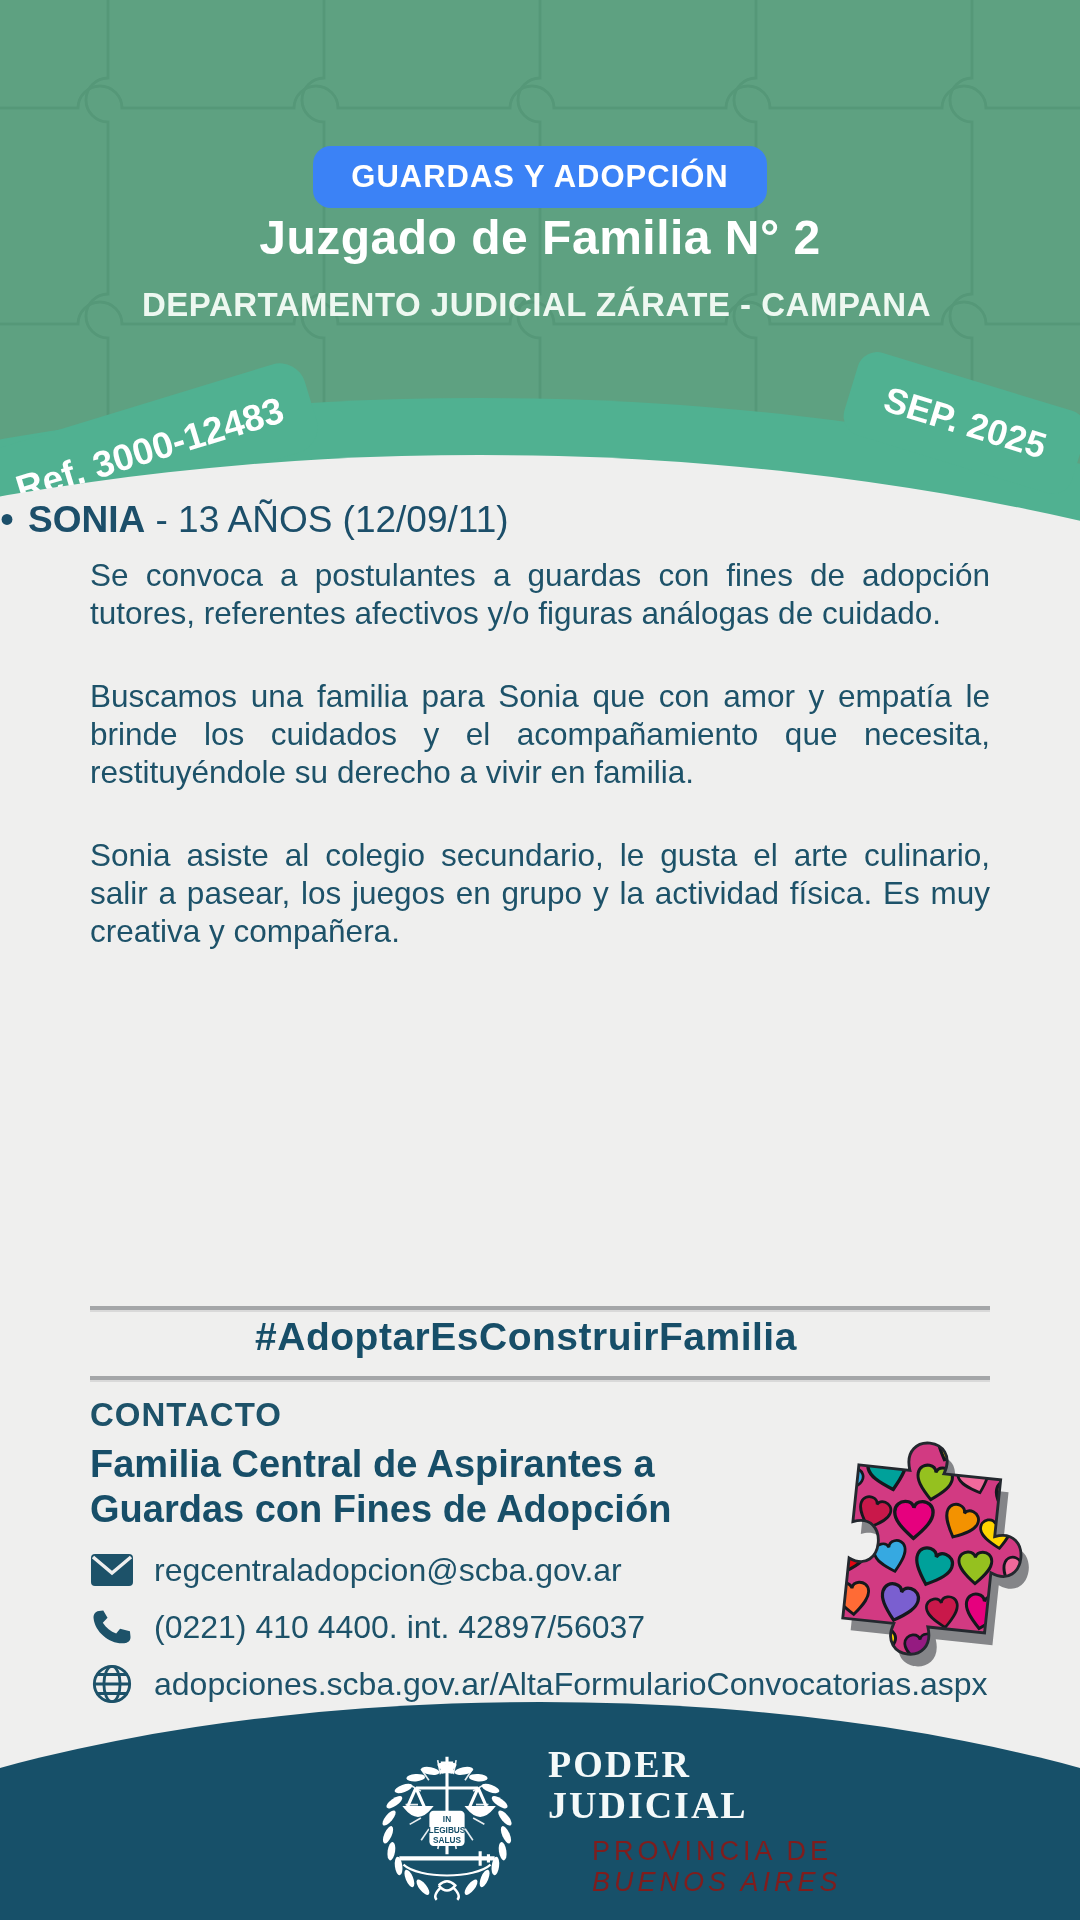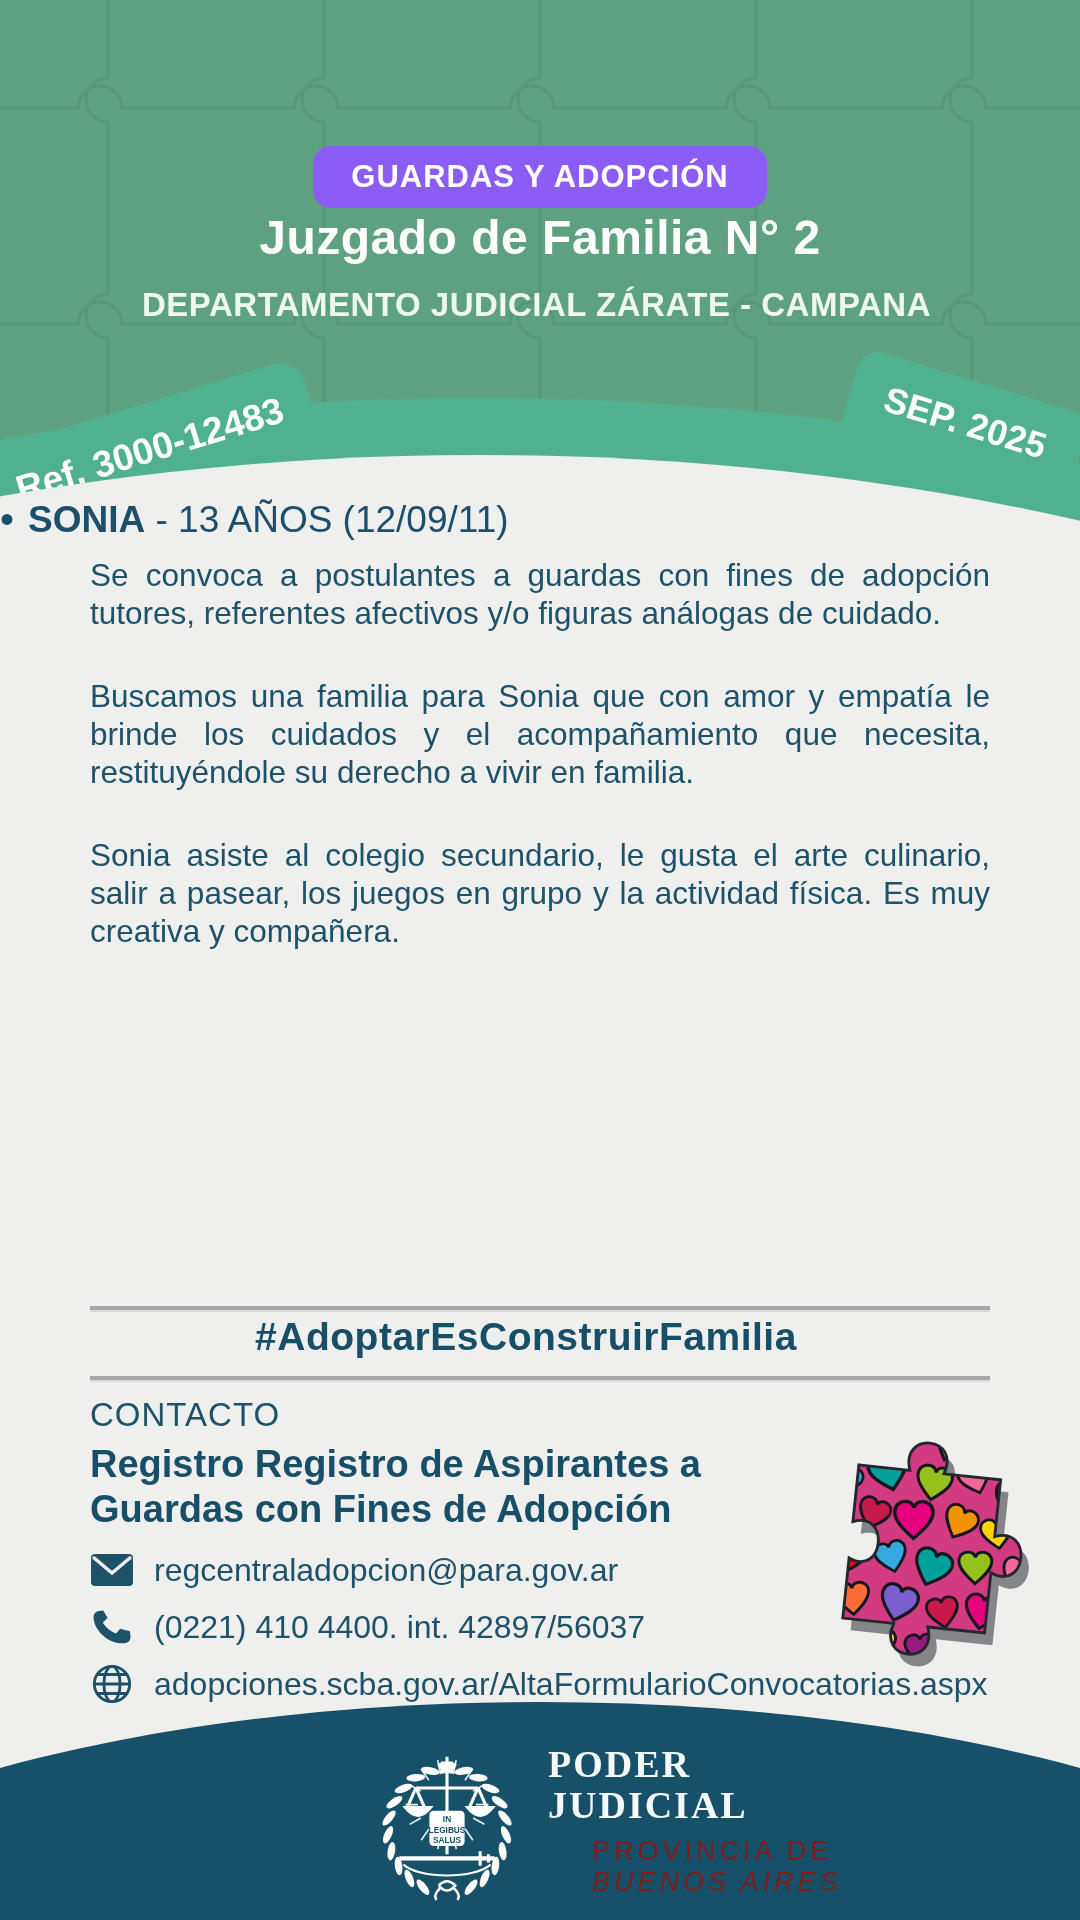--- a/index.html
+++ b/index.html
@@ -12,41 +12,41 @@
             background:#50b191;z-index:2;}
   .ribbon{position:absolute;z-index:2;background:#50b191;color:#fff;display:flex;align-items:center;
           justify-content:center;font-weight:600;}
   .ref-ribbon{left:-18px;top:404px;width:336px;height:92px;border-radius:26px;
               transform:rotate(-17deg);font-size:37px;}
   .date-ribbon{left:846px;top:380px;width:238px;height:86px;border-radius:20px;
                transform:rotate(17deg);font-size:36px;}
   .arc-white{position:absolute;left:-1120px;top:455px;width:3200px;height:1800px;border-radius:50%;
              background:#efefee;z-index:3;}
   .top-badge{position:absolute;top:146px;left:0;width:1080px;text-align:center;z-index:4;}
-  .top-badge span{display:inline-block;background:#8b5cf6;color:#fff;font-size:31px;letter-spacing:1px;
+  .top-badge span{display:inline-block;background:#3b82f6;color:#fff;font-size:31px;letter-spacing:1px;
                   padding:13px 38px;border-radius:18px;font-weight:600;}
   .main-title{position:absolute;top:210px;left:0;width:1080px;text-align:center;color:#fff;
               font-size:48px;font-weight:bold;z-index:4;letter-spacing:0.5px;}
   .sub-title{position:absolute;top:286px;left:0;width:1073px;text-align:center;color:#eef8f1;
              font-size:33px;font-weight:600;z-index:4;letter-spacing:0.5px;}
   
   .child-line{position:absolute;top:496px;left:0;width:1080px;color:#1c4f6a;
               font-size:37px;z-index:4;}
   .child-line .bullet{font-size:40px;margin-right:14px;position:relative;top:1px;}
   .child-line b{font-weight:bold;}
   .body-text{position:absolute;top:556px;left:90px;width:900px;color:#1d5269;font-size:31.5px;
              line-height:38px;text-align:justify;z-index:4;}
   .body-text p{margin:0 0 45px 0;}
   .rule{position:absolute;left:90px;width:900px;height:4px;background:#a4a6a8;z-index:4;
         border-bottom:2px solid #d9d9d9;}
   .hashtag{position:absolute;top:1315px;left:0;width:1052px;text-align:center;color:#174e68;
            font-size:39px;font-weight:bold;z-index:4;letter-spacing:0.5px;}
   
   .contact{position:absolute;top:1396px;left:90px;width:720px;z-index:4;color:#1d5269;}
-  .contact-heading{font-size:33px;letter-spacing:1px;font-weight:400;}
+  .contact-heading{font-size:33px;letter-spacing:1px;font-weight:700;}
   .contact-org{font-size:38px;font-weight:bold;color:#174e68;line-height:45px;margin-top:8px;}
   .contact-rows{margin-top:16px;}
   .c-row{display:flex;align-items:center;gap:20px;margin-bottom:13px;font-size:32px;}
   .c-row .icn{flex:0 0 44px;height:44px;display:flex;align-items:center;justify-content:center;}
   .hearts-puzzle{position:absolute;left:788px;top:1392px;width:268px;height:286px;z-index:4;}
   
   .footer-ellipse{position:absolute;left:-360px;top:1702px;width:1800px;height:660px;border-radius:50%;
                   background:#175069;z-index:5;}
   .footer-logo{position:absolute;left:372px;top:1732px;width:150px;height:172px;z-index:6;}
   .footer-text{position:absolute;left:548px;top:1744px;z-index:6;color:#f4f9f9;}
@@ -98,32 +98,32 @@
     <p>Sonia asiste al colegio secundario, le gusta el arte culinario, salir a pasear, los juegos en grupo y la actividad física. Es muy creativa y compañera.</p>
   </div>
 
   <div class="rule" style="top:1306px;"></div>
   <div class="hashtag">#AdoptarEsConstruirFamilia</div>
   <div class="rule" style="top:1376px;"></div>
 
   <div class="contact">
     <div class="contact-heading">CONTACTO</div>
     <div class="contact-org">
-      <div>Registro Registro de Aspirantes a</div>
+      <div>Familia Central de Aspirantes a</div>
       <div>Guardas con Fines de Adopción</div>
     </div>
     <div class="contact-rows">
       <div class="c-row">
         <span class="icn">
           <svg width="44" height="36" viewBox="0 0 44 36">
               <rect x="1" y="2" width="42" height="32" rx="4" fill="#1d5269"></rect>
               <path d="M3,5 L22,21 L41,5" stroke="#efefee" stroke-width="3.5" fill="none"></path>
             </svg>
         </span>
-        <span>regcentraladopcion@para.gov.ar</span>
+        <span>regcentraladopcion@scba.gov.ar</span>
       </div>
       <div class="c-row">
         <span class="icn">
           <svg width="40" height="40" viewBox="0 0 46 46">
               <path d="M10,3 C5,3 3,7 3,11 C3,27 19,43 35,43 C39,43 43,41 43,36 L43,30 L32,26 L27,31 C21,28 16,23 13,17 L19,12 L15,3 Z" fill="#1d5269" transform="rotate(-6 23 23)"></path>
             </svg>
         </span>
         <span>(0221) 410 4400. int. 42897/56037</span>
       </div>
       <div class="c-row">

